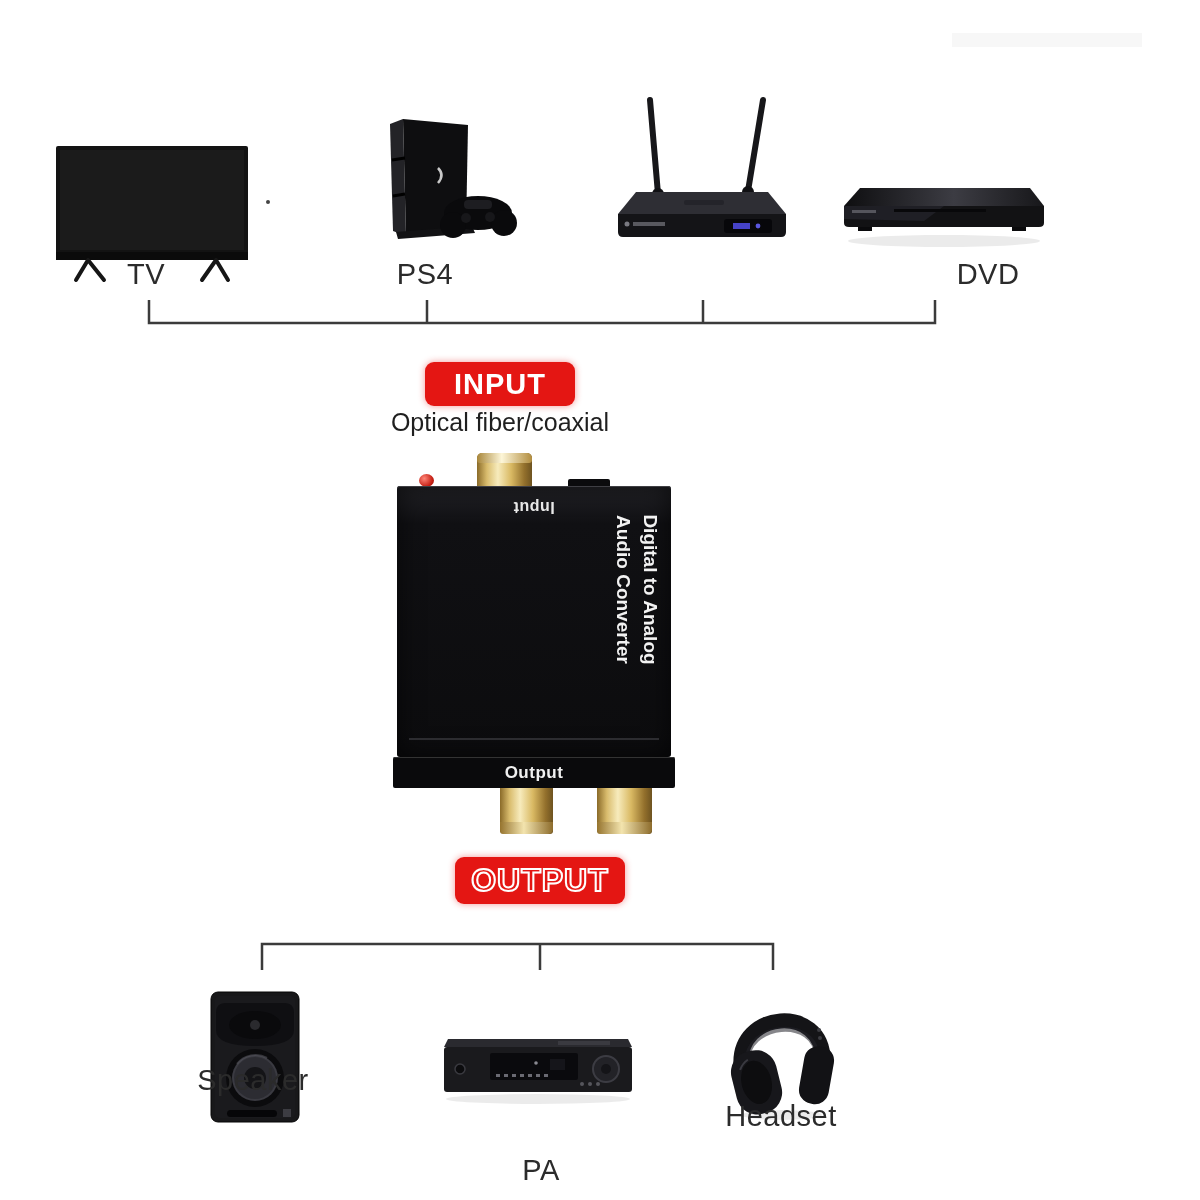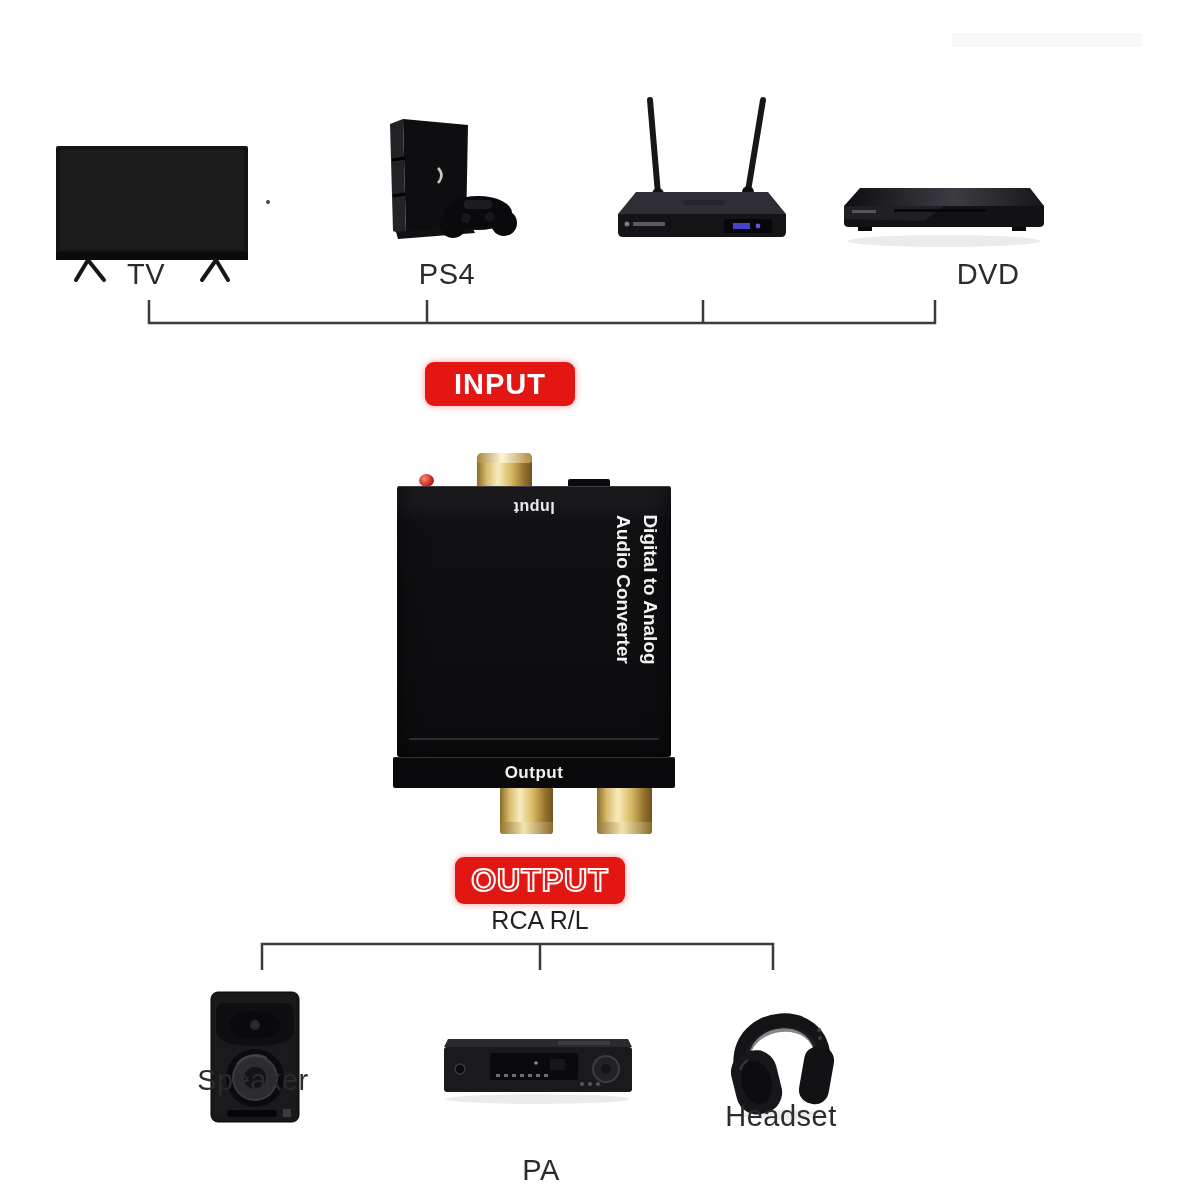--- a/index.html
+++ b/index.html
@@ -115,31 +115,32 @@
     <path d="M12 30 H212 v17 q0 4 -5 4 H17 q-5 0 -5 -4 z" fill="#121214"></path>
     <polygon points="12,30 112,30 92,45 12,43" fill="#1f1f25"></polygon>
     <rect x="62" y="33" width="92" height="3" fill="#08080a"></rect>
     <rect x="20" y="34" width="24" height="3" fill="#55555c"></rect>
     <rect x="26" y="51" width="14" height="4" fill="#0a0a0c"></rect>
     <rect x="180" y="51" width="14" height="4" fill="#0a0a0c"></rect>
     <ellipse cx="112" cy="65" rx="96" ry="6" fill="#000" opacity=".08"></ellipse>
   </svg>
 
   <div class="label" style="left:86px;top:258px;width:120px">TV</div>
-  <div class="label" style="left:387px;top:258px;width:120px">PS4</div>
+  <div class="label" style="left:365px;top:258px;width:120px">PS4</div>
   <div class="label" style="left:928px;top:258px;width:120px">DVD</div>
 
   <svg id="brackets" class="abs" width="1200" height="1200" viewBox="0 0 1200 1200">
     <path d="M149 300 L149 323 L935 323 L935 300 M427 300 L427 323 M703 300 L703 323" fill="none" stroke="#3b3b3b" stroke-width="2.5"></path>
     <path d="M262 970 L262 944 L773 944 L773 970 M540 944 L540 970" fill="none" stroke="#3b3b3b" stroke-width="2.5"></path>
   </svg>
 
   <div class="badge" id="badge-input" style="left:425px;top:362px;width:150px;height:44px">
     <span class="btxt">INPUT</span>
   </div>
+  <div class="caption" style="left:350px;top:408px;width:300px">Optical fiber/coaxial</div>
 
   <div id="converter" class="abs">
     <div id="conv-led" class="abs"></div>
     <div id="conv-rca-top" class="abs rca"></div>
     <div id="conv-toslink" class="abs"></div>
     <div id="conv-body" class="abs">
       <div id="conv-input-label" class="abs">Input</div>
       <div id="conv-brand" class="abs">
         <div>Digital to Analog</div>
         <div>Audio Converter</div>
@@ -149,21 +150,20 @@
     <div id="conv-bar" class="abs">
       <div id="conv-output-label">Output</div>
     </div>
     <div id="conv-rca-bl" class="abs rca rca-b"></div>
     <div id="conv-rca-br" class="abs rca rca-b"></div>
   </div>
 
   <div class="badge" id="badge-output" style="left:455px;top:857px;width:170px;height:47px">
     <span class="btxt">OUTPUT</span>
   </div>
-  <div class="caption" style="left:440px;top:906px;width:200px">RCA R/L</div>
 
   <svg class="devimg" style="left:206px;top:990px" width="98" height="134" viewBox="0 0 98 134">
     <rect x="5" y="2" width="88" height="130" rx="7" fill="#18181a" stroke="#050505"></rect>
     <rect x="9" y="6" width="80" height="122" rx="5" fill="#1e1e21" opacity=".55"></rect>
     <path d="M19 13 h60 q9 0 9 10 v17 q0 16 -39 16 q-39 0 -39 -16 v-17 q0 -10 9 -10 z" fill="#0f0f12"></path>
     <ellipse cx="49" cy="35" rx="26" ry="14" fill="#0a0a0c"></ellipse>
     <circle cx="49" cy="35" r="5" fill="#2a2a2e"></circle>
     <circle cx="49" cy="88" r="29" fill="#0b0b0d"></circle>
     <circle cx="49" cy="88" r="23" fill="#3a3a41"></circle>
     <circle cx="49" cy="88" r="21" fill="#2c2c32"></circle>

